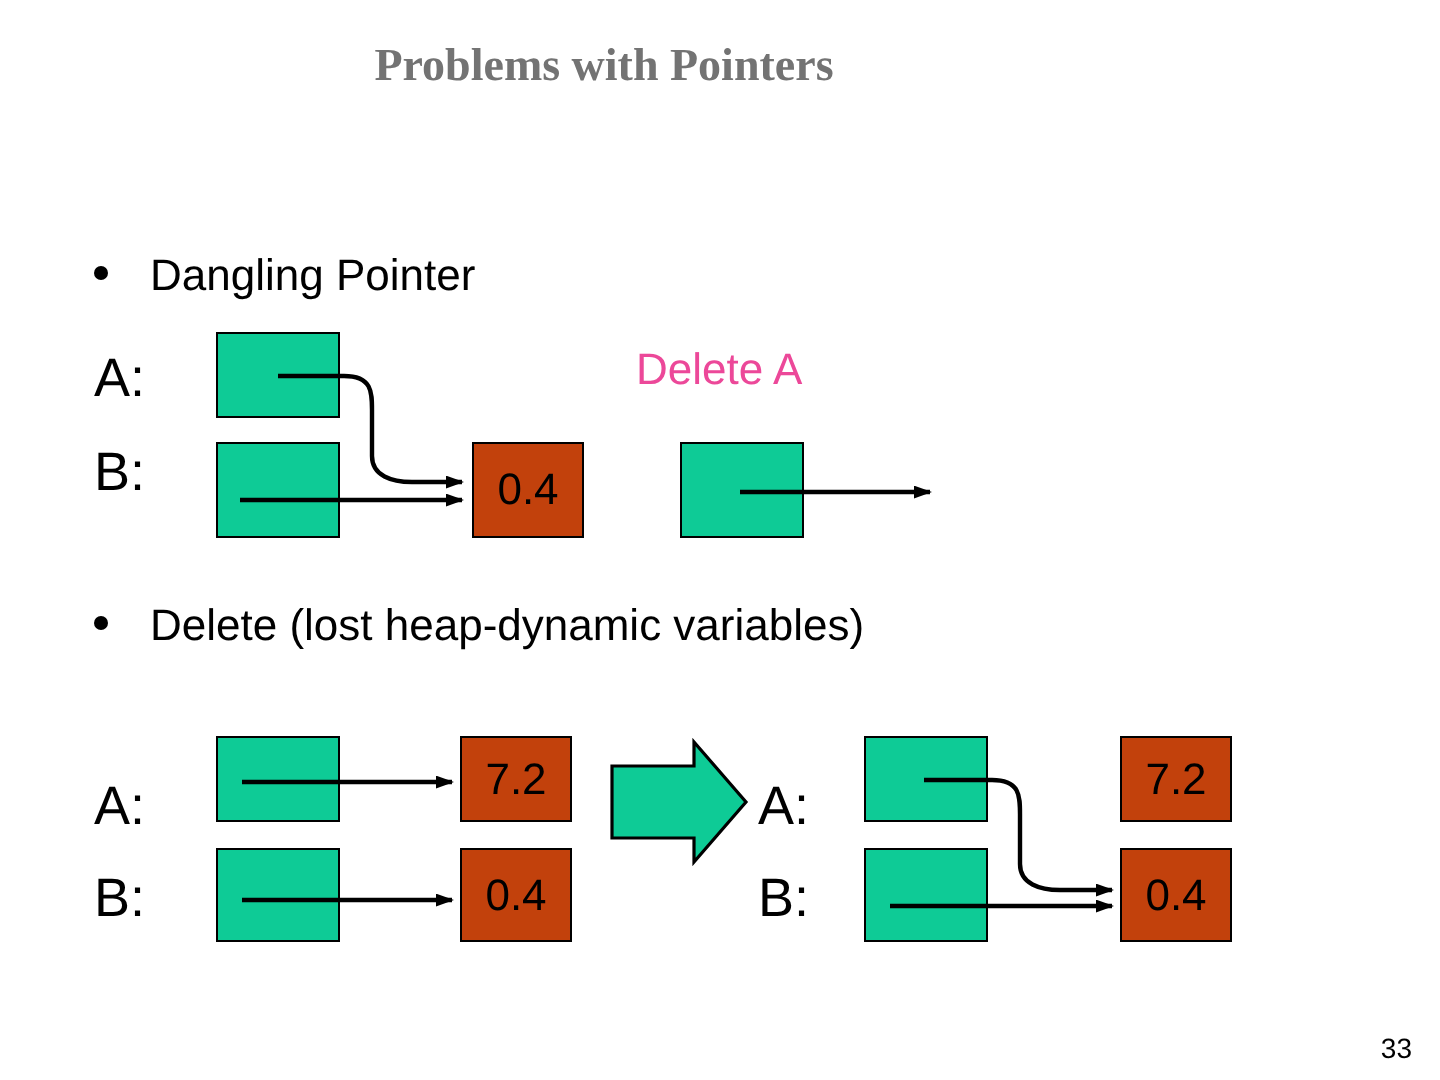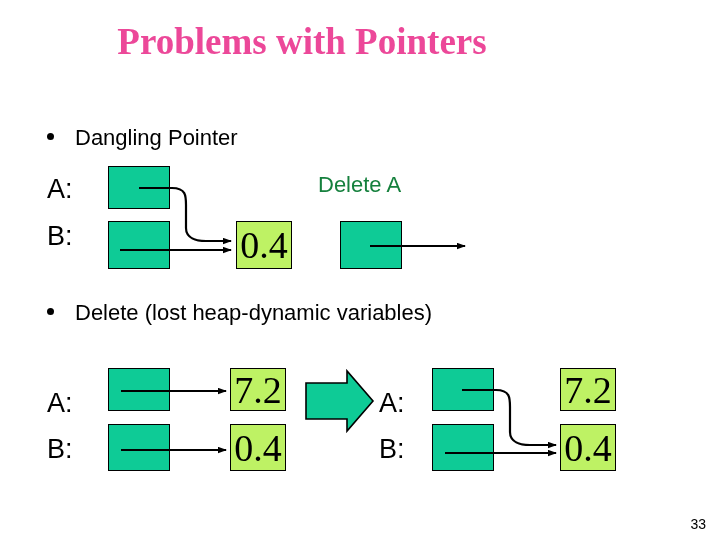--- a/index.html
+++ b/index.html
@@ -18,22 +18,22 @@
 
   
   #slide-title {
     position: absolute;
     left: 0;
     top: 20px;
     width: 604px;
     text-align: center;
     font-family: "Liberation Serif", serif;
     font-weight: bold;
-    font-size: 37px;
-    color: #ec4899;
+    font-size: 23px;
+    color: #737373;
     letter-spacing: 0px;
     white-space: nowrap;
   }
 
   
   .bullet-line {
     position: absolute;
     font-family: "Liberation Sans", sans-serif;
     font-size: 22px;
     color: #000000;
@@ -57,25 +57,25 @@
 
   
   .cell {
     position: absolute;
     background: #0ECB96;
     border: 1px solid #000000;
     box-sizing: border-box;
   }
   .valbox {
     position: absolute;
-    background: #bef264;
+    background: #c2410c;
     border: 1px solid #000000;
     box-sizing: border-box;
-    font-family: Liberation Serif, serif;
-    font-size: 38px;
+    font-family: Liberation Sans, sans-serif;
+    font-size: 22px;
     color: #000000;
     display: flex;
     align-items: center;
     justify-content: center;
     line-height: 1;
   }
 
   
   .varlabel {
     position: absolute;
@@ -83,21 +83,21 @@
     font-size: 27px;
     color: #000000;
     white-space: nowrap;
   }
 
   
   .plain-text {
     position: absolute;
     font-family: "Liberation Sans", sans-serif;
     font-size: 22px;
-    color: #15803d;
+    color: #ec4899;
     white-space: nowrap;
   }
 
   
   .arrow-layer {
     position: absolute;
     left: 0;
     top: 0;
     width: 720px;
     height: 540px;

